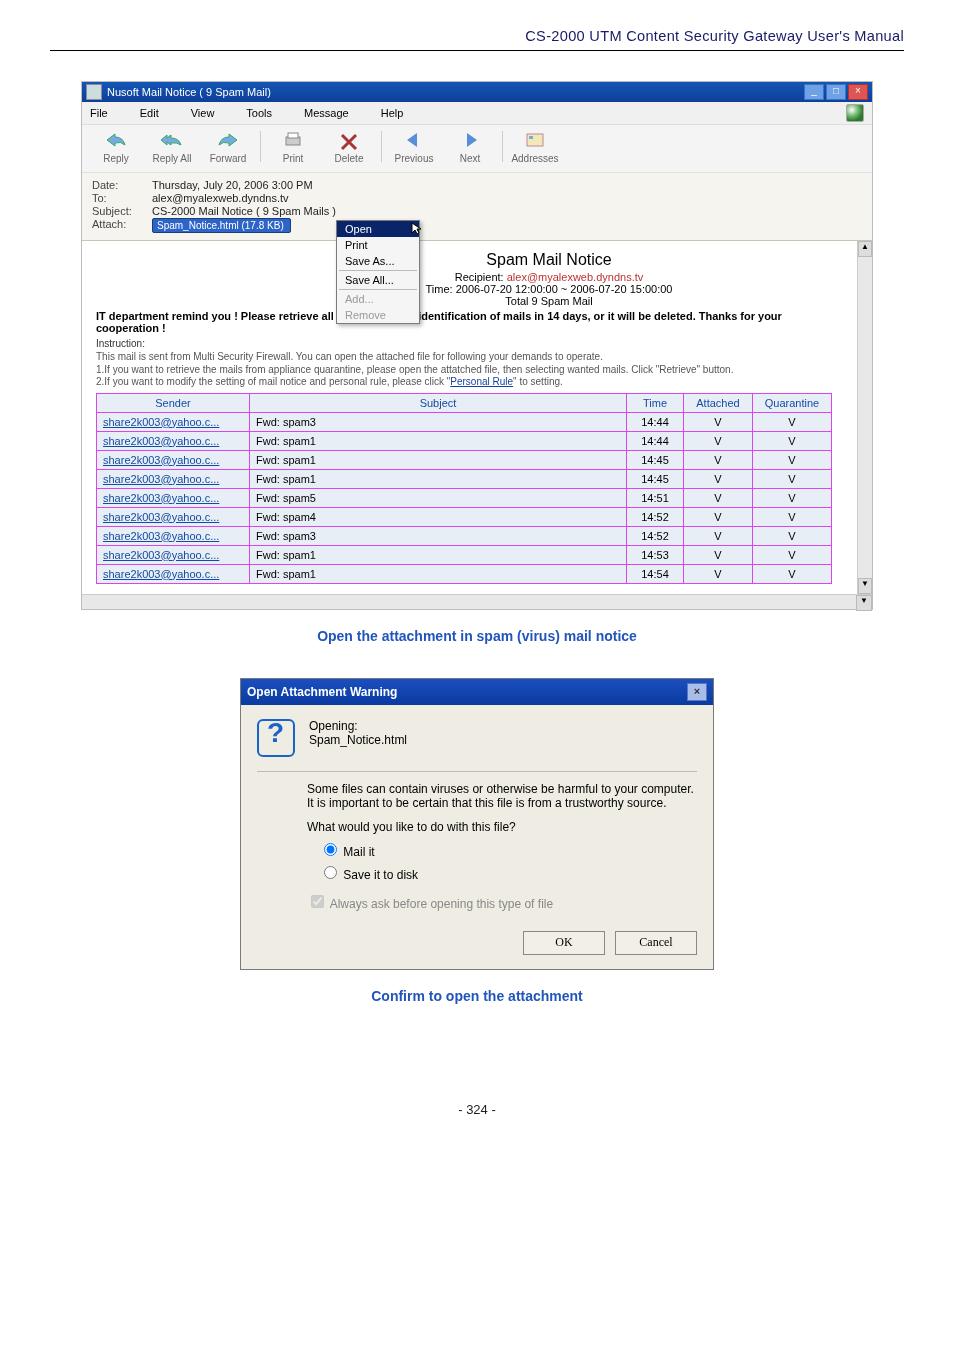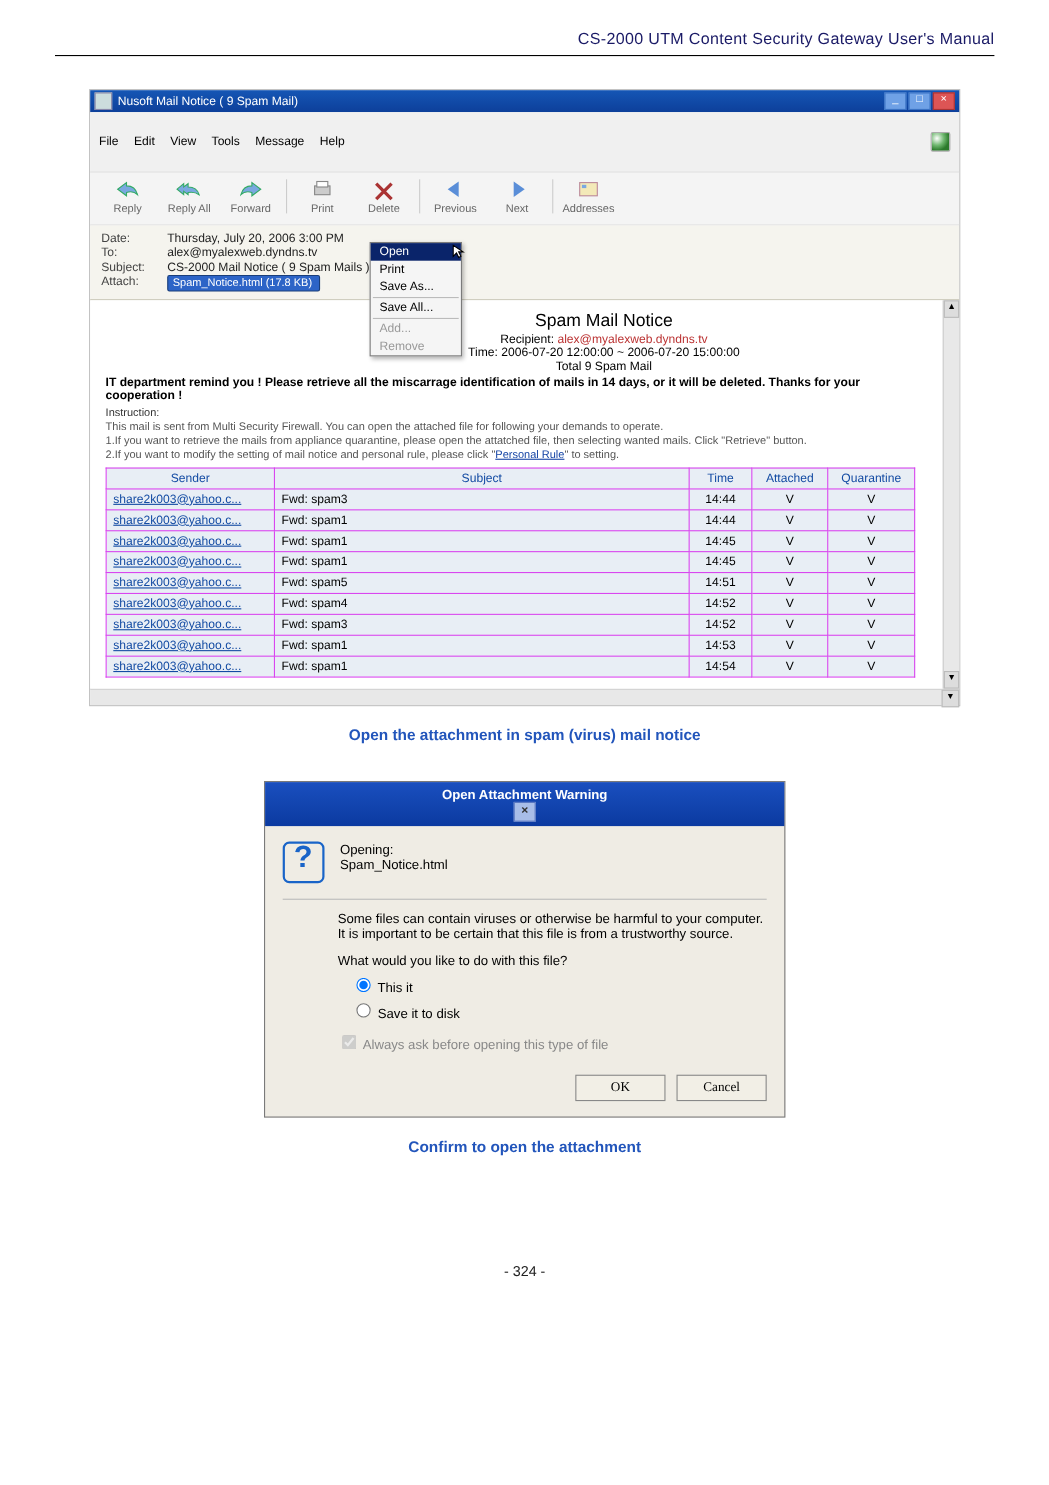--- a/index.html
+++ b/index.html
@@ -45,21 +45,21 @@
   }
   .titlebar-text { flex: 1; }
   .win-btns { display: flex; gap: 2px; }
   .win-btn {
     width: 18px; height: 14px; background: #6fa1e6; border: 1px solid #3a72c4;
     color: #fff; font-size: 10px; text-align: center; line-height: 12px;
   }
   .win-btn.close { background: #d55; border-color: #a33; }
   
   .menubar {
-    display: flex; gap: 14px; padding: 18px 8px; background: #f0f0f0; border-bottom: 1px solid #ddd;
+    display: flex; gap: 32px; padding: 2px 8px; background: #f0f0f0; border-bottom: 1px solid #ddd;
     font-size: 11px;
     align-items:center;
     height:18px;
     text-align:center;
   }
   .menubar .corner {
     margin-left:auto; width:16px; height:16px; border:1px solid #aaa;
     background: radial-gradient(circle at 30% 30%, #fff, #6fb86f 40%, #2b7a2b 70%);
     border-radius:2px;
   }
@@ -164,21 +164,20 @@
     width: 472px; margin: 0 auto 14px auto;
     border: 1px solid #7a7a7a;
     font-family: Tahoma, Arial, sans-serif; font-size: 12px;
     background: #efece4;
   }
   .dlg-title {
     background: linear-gradient(#1a4fbf, #0b3aa0);
     color:#fff; font-weight:bold;
     padding: 4px 6px; display:flex; align-items:center; justify-content:space-between;
     font-size:12px;
-    flex-direction:column;
   }
   .dlg-close {
     width:18px;height:16px;border:1px solid #5a78c2;background:#a8bde8;
     color:#333;font-size:11px;text-align:center;line-height:14px;font-weight:bold;
   }
   .dlg-body {
     padding: 14px 16px 14px 16px;
   }
   .dlg-top { display:flex; gap:14px; margin-bottom:14px;}
   .q-icon {
@@ -464,21 +463,21 @@
         <div>Opening:</div>
         <div>Spam_Notice.html</div>
       </div>
     </div>
     <hr class="dlg-rule">
     <div class="dlg-text">Some files can contain viruses or otherwise be harmful to your computer. It is important to be certain that this file is from a trustworthy source.</div>
     <div class="dlg-question">What would you like to do with this file?</div>
     <div class="radio-row">
       <label>
         <input type="radio" name="act" checked="" style="">
-        <span>This it</span>
+        <span>Mail it</span>
       </label>
     </div>
     <div class="radio-row">
       <label>
         <input type="radio" name="act" style="">
         <span>Save it to disk</span>
       </label>
     </div>
     <div class="chk-row">
       <label>

